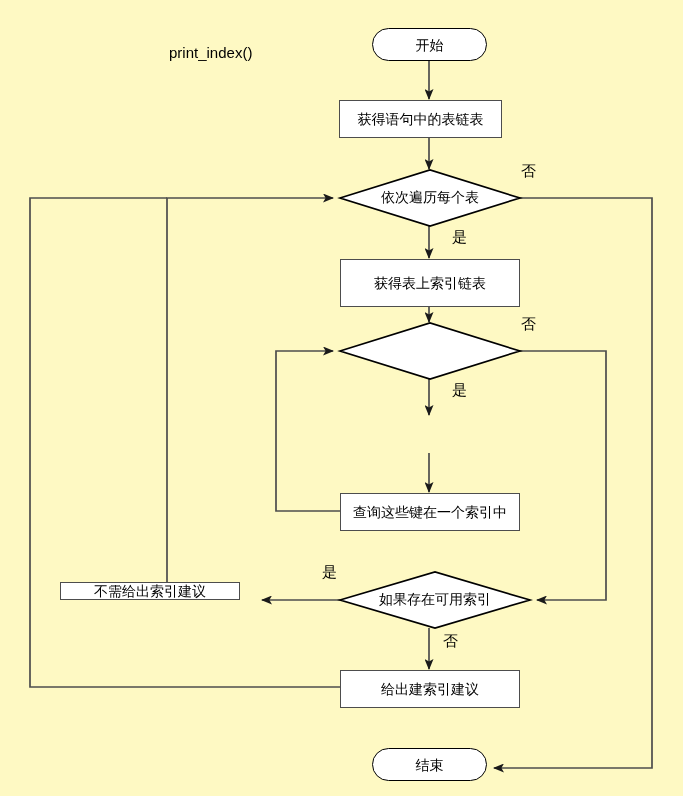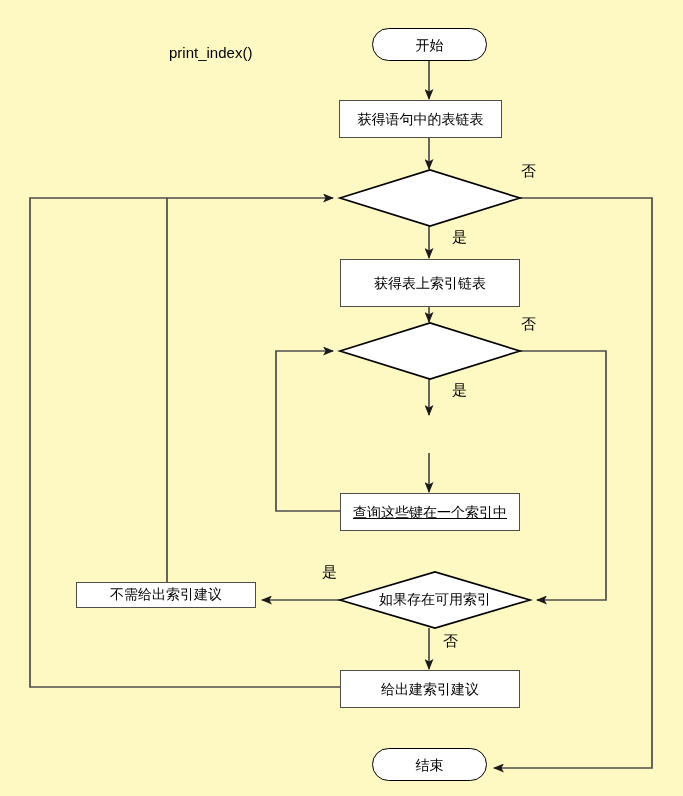--- a/index.html
+++ b/index.html
@@ -65,36 +65,39 @@
   <div class="fn-title" style="left:169px;top:44px;">print_index()</div>
 
   <div class="node term" style="left:372px;top:28px;width:115px;height:33px;">
     <span>开始</span>
   </div>
 
   <div class="node proc" style="left:339px;top:100px;width:163px;height:38px;">
     <span>获得语句中的表链表</span>
   </div>
 
+  <div class="dia-wrap" style="left:340px;top:170px;width:180px;height:56px;">
+    <span class="dia-label">依次遍历每个表</span>
+  </div>
 
   <div class="node proc" style="left:340px;top:259px;width:180px;height:48px;">
     <span>获得表上索引链表</span>
   </div>
 
 
 
-  <div class="node proc" style="left:340px;top:493px;width:180px;height:38px;text-decoration:underline;">
+  <div class="node proc" style="left:340px;top:493px;width:180px;height:38px;">
     <span>查询这些键在一个索引中</span>
   </div>
 
   <div class="dia-wrap" style="left:340px;top:572px;width:190px;height:56px;">
     <span class="dia-label">如果存在可用索引</span>
   </div>
 
-  <div class="node proc" style="left:76px;top:582px;width:180px;height:26px;font-family:Liberation Mono, monospace;">
+  <div class="node proc" style="left:60px;top:582px;width:180px;height:18px;">
     <span>不需给出索引建议</span>
   </div>
 
   <div class="node proc" style="left:340px;top:670px;width:180px;height:38px;">
     <span>给出建索引建议</span>
   </div>
 
   <div class="node term" style="left:372px;top:748px;width:115px;height:33px;text-align:center;">
     <span>结束</span>
   </div>

